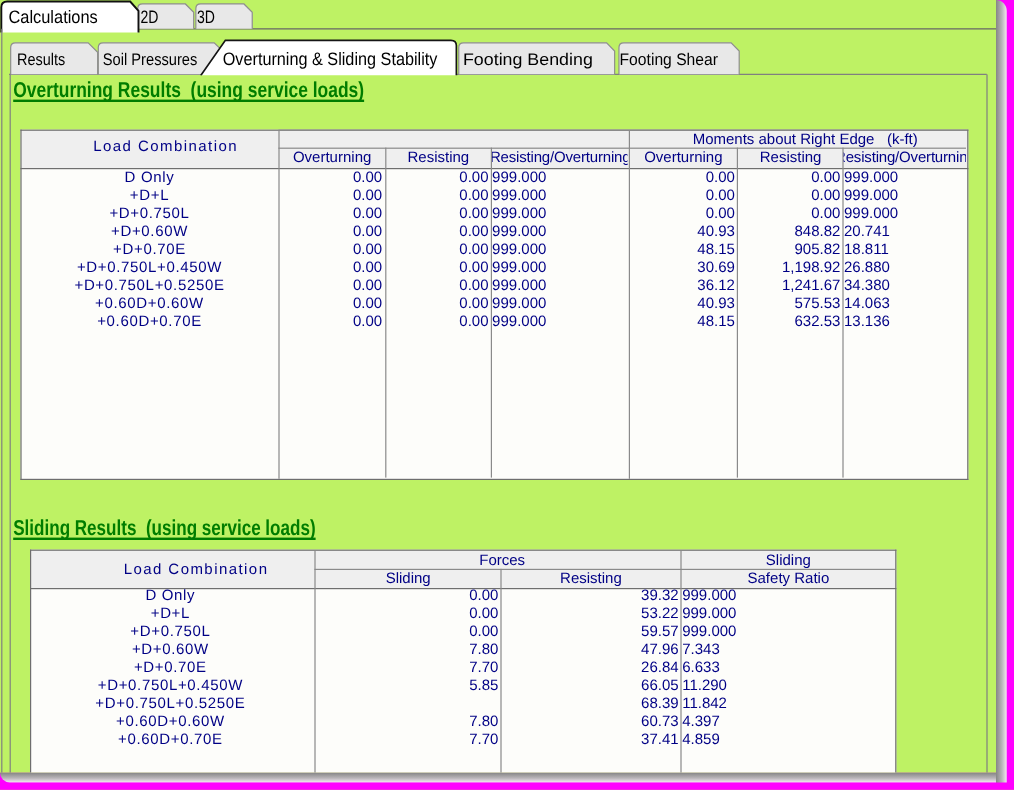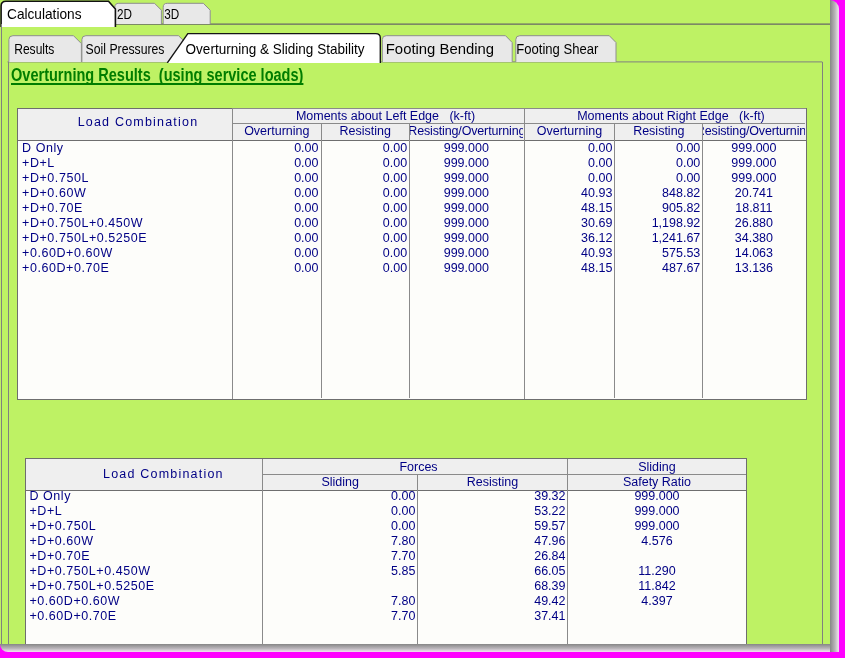--- a/index.html
+++ b/index.html
@@ -9,23 +9,23 @@
   background:linear-gradient(to bottom,#868686,#b9b4b9 55%,#e8dfe8 92%,#f3c9f3); }
 svg text { font-family:"Liberation Sans",sans-serif; font-size:14px; fill:#000; }
 #svg1 text { font-size:15px; }
 .ln { position:absolute; }
 .vln { position:absolute; width:1px; background:#808080; }
 .tbl { position:absolute; background:#fdfdfa; }
 .hdrbg { position:absolute; background:#efefef; }
 .t { position:absolute; font-size:12.5px; color:#000085; line-height:15px; white-space:nowrap; }
 .hc { text-align:center; font-size:12.5px; }
 .r1 { letter-spacing:0; }
-.lc { letter-spacing:0.55px; }
+.lc { letter-spacing:0.55px;text-align:center; }
 .num { text-align:right; }
-.ctr { text-align:center; }
+.ctr { }
 .gh { position:absolute; font-size:18px; font-weight:bold; color:#007d00; white-space:nowrap; }
 .gh span { display:inline-block; transform-origin:0 50%; text-decoration:underline; text-decoration-thickness:1.6px; text-underline-offset:1.5px; text-decoration-skip-ink:none; }
 </style></head><body>
 <div id="win">
 <div id="svg1">
       <svg style="position:absolute;left:0;top:0" width="830" height="28" viewBox="0 0 830 28">
 <line x1="114" y1="24.1" x2="830" y2="24.1" stroke="#666" stroke-width="1.1"></line>
 <path d="M114.8,24 V7.3 Q114.8,3.3 118.8,3.3 H154.5 L161.4,10.2 V24" fill="#e8e8e8" stroke="#8e8e8e" stroke-width="1"></path>
 <path d="M163.2,24 V7.3 Q163.2,3.3 167.2,3.3 H203.3 L210.2,10.2 V24" fill="#e8e8e8" stroke="#8e8e8e" stroke-width="1"></path>
 <path d="M1.1,27 V6 Q1.1,1.3 6,1.3 H108.5 L115.4,9 V27" fill="#fff" stroke="#111" stroke-width="1.6"></path>
@@ -45,37 +45,37 @@
 <text x="14.2" y="26.4" textLength="40.2" lengthAdjust="spacingAndGlyphs">Results</text>
 <text x="85.6" y="26.4" textLength="78.9" lengthAdjust="spacingAndGlyphs">Soil Pressures</text>
 <text x="185.6" y="26.4" textLength="178.9" lengthAdjust="spacingAndGlyphs" style="font-size:15px">Overturning &amp; Sliding Stability</text>
 <text x="385.8" y="26.4" textLength="108.2" lengthAdjust="spacingAndGlyphs">Footing Bending</text>
 <text x="516.3" y="26.4" textLength="82" lengthAdjust="spacingAndGlyphs">Footing Shear</text>
 </svg>
 <div class="vln" style="left:0.5px;top:24px;height:620px"></div>
 <div class="vln" style="left:7.5px;top:62px;height:582px"></div>
 <div class="vln" style="left:821.8px;top:62px;height:582px"></div>
 <div class="gh" style="left:11px;top:65px"><span id="gh1" style="transform:scaleX(0.8076)">Overturning Results&nbsp;&nbsp;(using service loads)</span></div>
+<div class="gh" style="left:11px;top:429.9px"><span id="gh2" style="transform:scaleX(0.7898)">Sliding Results&nbsp;&nbsp;(using service loads)</span></div>
 <div class="tbl" style="left:17px;top:107.5px;width:789.5px;height:292px">
       <div class="hdrbg" style="left:1px;top:1px;width:787.5px;height:31.5px"></div>
       <div class="ln" style="left:0px;top:0px;width:789.5px;height:1px;background:#6e6e6e"></div>
       <div class="ln" style="left:0px;top:291px;width:789.5px;height:1px;background:#6e6e6e"></div>
       <div class="ln" style="left:0px;top:0px;width:1px;height:292px;background:#6e6e6e"></div>
       <div class="ln" style="left:788.5px;top:0px;width:1px;height:292px;background:#6e6e6e"></div>
       <div class="ln" style="left:215.1px;top:0px;width:574.4px;height:1px;background:#8a8a8a"></div>
       <div class="ln" style="left:215.1px;top:15.7px;width:573.4px;height:1px;background:#8a8a8a"></div>
       <div class="ln" style="left:0px;top:32.4px;width:789.5px;height:1px;background:#6e6e6e"></div>
       <div class="ln" style="left:215.1px;top:1px;width:1px;height:290px;background:#8a8a8a"></div>
       <div class="ln" style="left:506.5px;top:1px;width:1px;height:290px;background:#8a8a8a"></div>
       <div class="ln" style="left:303.5px;top:15.7px;width:1px;height:275.3px;background:#8a8a8a"></div>
       <div class="ln" style="left:392.1px;top:15.7px;width:1px;height:275.3px;background:#8a8a8a"></div>
       <div class="ln" style="left:597.4px;top:15.7px;width:1px;height:275.3px;background:#8a8a8a"></div>
       <div class="ln" style="left:685.3px;top:15.7px;width:1px;height:275.3px;background:#8a8a8a"></div>
       <div class="t hc" style="left:21px;top:0.5px;width:200px;line-height:28px;letter-spacing:1.2px">Load Combination</div>
-      <div class="t hc r1" style="left:218px;top:1.5px;width:301px;line-height:14.5px">Moments about Left Edge&nbsp;&nbsp;&nbsp;(k-ft)</div>
       <div class="t hc r1" style="left:509px;top:1.5px;width:290px;line-height:14.5px">Moments about Right Edge&nbsp;&nbsp;&nbsp;(k-ft)</div>
       <div class="t hc" style="left:216.1px;top:16.7px;width:87.4px;line-height:15px">Overturning</div>
       <div class="t hc" style="left:304.5px;top:16.7px;width:87.6px;line-height:15px">Resisting</div>
       <div class="t" style="left:393.1px;top:16.7px;width:113.4px;height:15px;line-height:15px;overflow:hidden">
         <span style="position:absolute;left:50%;transform:translateX(-50%);font-size:12.5px;letter-spacing:-0.15px">Resisting/Overturning</span>
       </div>
       <div class="t hc" style="left:507.5px;top:16.7px;width:89.9px;line-height:15px">Overturning</div>
       <div class="t hc" style="left:598.4px;top:16.7px;width:86.9px;line-height:15px">Resisting</div>
       <div class="t" style="left:686.3px;top:16.7px;width:102.2px;height:15px;line-height:15px;overflow:hidden">
         <span style="position:absolute;left:50%;transform:translateX(-50%);font-size:12.5px;letter-spacing:-0.15px">Resisting/Overturning</span>
@@ -134,21 +134,21 @@
       <div class="t num" style="left:304px;top:138.2px;width:86.1px">0.00</div>
       <div class="t ctr" style="left:393.1px;top:138.2px;width:112.4px">999.000</div>
       <div class="t num" style="left:507px;top:138.2px;width:88.4px">40.93</div>
       <div class="t num" style="left:598px;top:138.2px;width:85.3px">575.53</div>
       <div class="t ctr" style="left:686.3px;top:138.2px;width:101.2px">14.063</div>
       <div class="t lc" style="left:5.1px;top:153.2px;width:205px">+0.60D+0.70E</div>
       <div class="t num" style="left:215px;top:153.2px;width:86.5px">0.00</div>
       <div class="t num" style="left:304px;top:153.2px;width:86.1px">0.00</div>
       <div class="t ctr" style="left:393.1px;top:153.2px;width:112.4px">999.000</div>
       <div class="t num" style="left:507px;top:153.2px;width:88.4px">48.15</div>
-      <div class="t num" style="left:598px;top:153.2px;width:85.3px">487.67</div>
+      <div class="t num" style="left:598px;top:153.2px;width:85.3px">632.53</div>
       <div class="t ctr" style="left:686.3px;top:153.2px;width:101.2px">13.136</div>
     </div>
 <div class="tbl" style="left:24.7px;top:458.3px;width:722.3px;height:186px">
       <div class="hdrbg" style="left:1px;top:1px;width:720.3px;height:31.2px"></div>
       <div class="ln" style="left:0px;top:0px;width:722.3px;height:1px;background:#6e6e6e"></div>
       <div class="ln" style="left:0px;top:0px;width:1px;height:186px;background:#6e6e6e"></div>
       <div class="ln" style="left:721.3px;top:0px;width:1px;height:186px;background:#6e6e6e"></div>
       <div class="ln" style="left:237.3px;top:15.8px;width:483.99999999999994px;height:1px;background:#8a8a8a"></div>
       <div class="ln" style="left:0px;top:32.2px;width:722.3px;height:1px;background:#6e6e6e"></div>
       <div class="ln" style="left:237.3px;top:1px;width:1px;height:185px;background:#8a8a8a"></div>
@@ -168,33 +168,35 @@
       <div class="t num" style="left:238px;top:46.2px;width:152.7px">0.00</div>
       <div class="t num" style="left:393px;top:46.2px;width:147.8px">53.22</div>
       <div class="t ctr" style="left:543.8px;top:46.2px;width:177px">999.000</div>
       <div class="t lc" style="left:4.8px;top:61.2px;width:225px">+D+0.750L</div>
       <div class="t num" style="left:238px;top:61.2px;width:152.7px">0.00</div>
       <div class="t num" style="left:393px;top:61.2px;width:147.8px">59.57</div>
       <div class="t ctr" style="left:543.8px;top:61.2px;width:177px">999.000</div>
       <div class="t lc" style="left:4.8px;top:76.2px;width:225px">+D+0.60W</div>
       <div class="t num" style="left:238px;top:76.2px;width:152.7px">7.80</div>
       <div class="t num" style="left:393px;top:76.2px;width:147.8px">47.96</div>
-      <div class="t ctr" style="left:543.8px;top:76.2px;width:177px">4.576</div>
+      <div class="t ctr" style="left:543.8px;top:76.2px;width:177px">7.343</div>
       <div class="t lc" style="left:4.8px;top:91.2px;width:225px">+D+0.70E</div>
       <div class="t num" style="left:238px;top:91.2px;width:152.7px">7.70</div>
       <div class="t num" style="left:393px;top:91.2px;width:147.8px">26.84</div>
+      <div class="t ctr" style="left:543.8px;top:91.2px;width:177px">6.633</div>
       <div class="t lc" style="left:4.8px;top:106.2px;width:225px">+D+0.750L+0.450W</div>
       <div class="t num" style="left:238px;top:106.2px;width:152.7px">5.85</div>
       <div class="t num" style="left:393px;top:106.2px;width:147.8px">66.05</div>
       <div class="t ctr" style="left:543.8px;top:106.2px;width:177px">11.290</div>
       <div class="t lc" style="left:4.8px;top:121.2px;width:225px">+D+0.750L+0.5250E</div>
       <div class="t num" style="left:393px;top:121.2px;width:147.8px">68.39</div>
       <div class="t ctr" style="left:543.8px;top:121.2px;width:177px">11.842</div>
       <div class="t lc" style="left:4.8px;top:136.2px;width:225px">+0.60D+0.60W</div>
       <div class="t num" style="left:238px;top:136.2px;width:152.7px">7.80</div>
-      <div class="t num" style="left:393px;top:136.2px;width:147.8px">49.42</div>
+      <div class="t num" style="left:393px;top:136.2px;width:147.8px">60.73</div>
       <div class="t ctr" style="left:543.8px;top:136.2px;width:177px">4.397</div>
       <div class="t lc" style="left:4.8px;top:151.2px;width:225px">+0.60D+0.70E</div>
       <div class="t num" style="left:238px;top:151.2px;width:152.7px">7.70</div>
       <div class="t num" style="left:393px;top:151.2px;width:147.8px">37.41</div>
+      <div class="t ctr" style="left:543.8px;top:151.2px;width:177px">4.859</div>
     </div>
 </div>
 <div id="shr"></div>
 <div id="shb"></div>
 </body></html>

